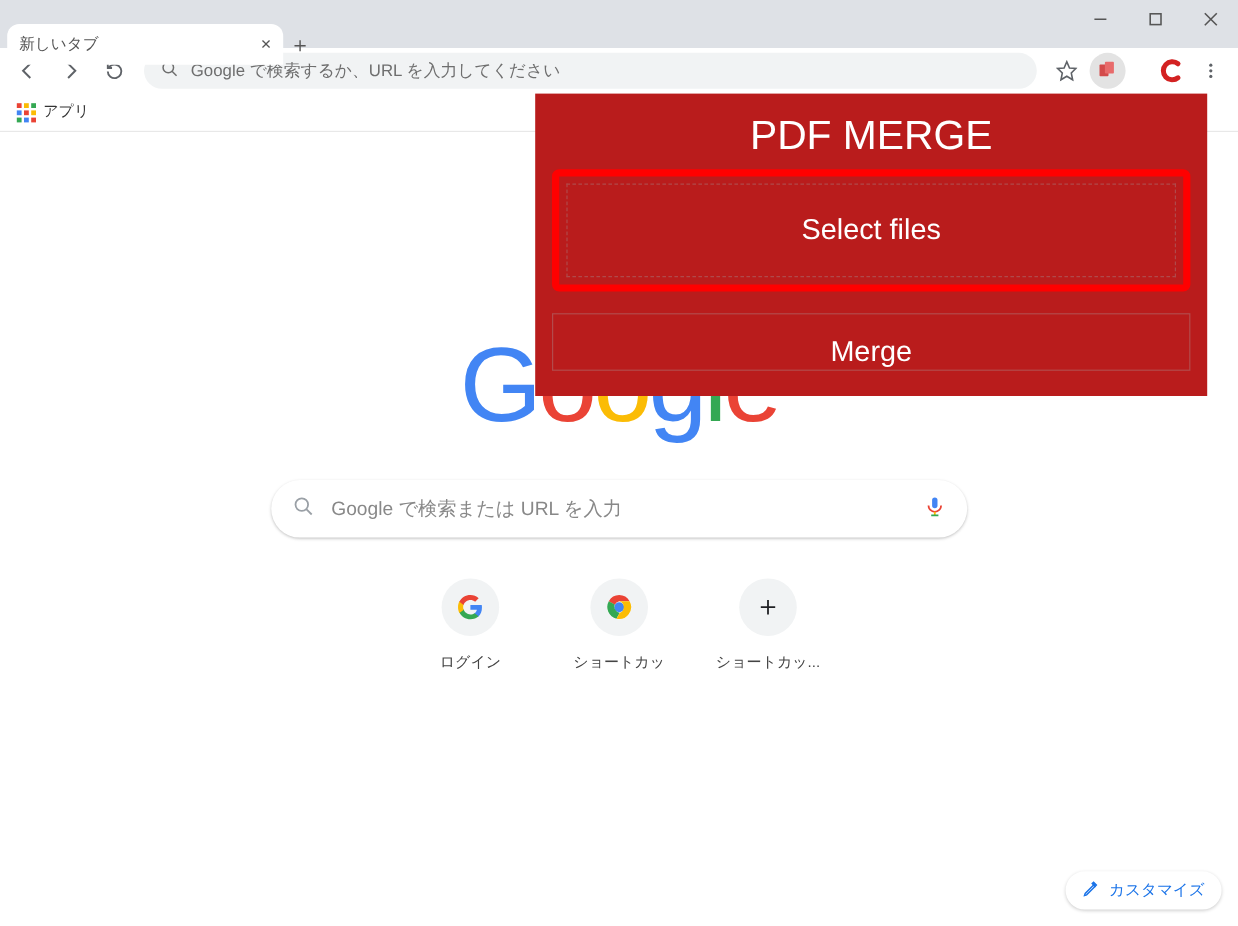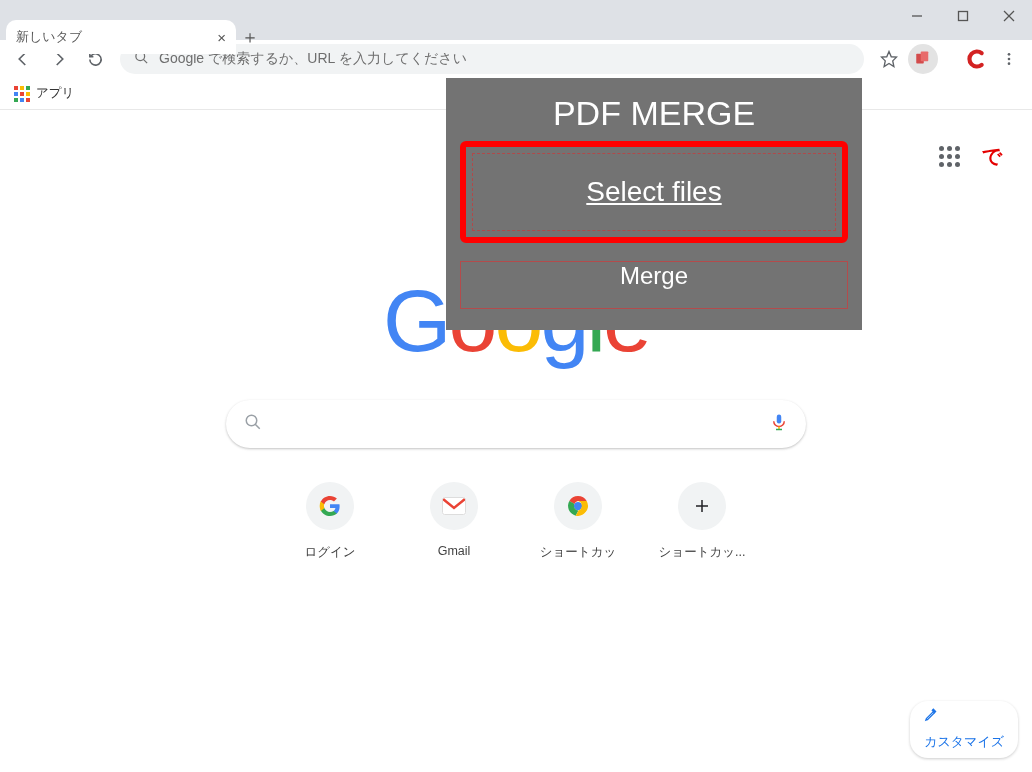--- a/index.html
+++ b/index.html
@@ -159,65 +159,63 @@
     width: 48px; height: 48px; border-radius:50%;
     background:#f1f3f4;
     display:flex; align-items:center; justify-content:center;
     margin-bottom: 14px;
   }
   
   .popup {
     position:absolute;
     top: 78px;
     left: 446px;
-    width: 416px;
+    width: 560px;
     height: 252px;
-    background:#737373;
+    background:#b91c1c;
     z-index: 5;
   }
   .popup-title {
     text-align:center;
     color:#fff;
     font-size: 34px;
     font-weight:400;
     padding-top: 16px;
     padding-bottom: 4px;
   }
   .popup-inner { padding: 4px 14px 14px; display:flex; flex-direction:column; gap:18px;}
   .select-area {
     border: 6px solid #ff0000;
     border-radius: 6px;
     padding: 6px;
   }
   .select-inner {
     height: 78px;
     border: 1px dashed #b0494a;
     display:flex; align-items:center; justify-content:center;
-    color:#fff; font-size: 28px;
+    color:#fff; font-size: 24px;
     cursor:pointer;
-    text-decoration:underline;
   }
   .merge-btn {
     height: 48px;
     border:1px solid #b34b4c;
-    display:flex; align-items:flex-start; justify-content:center;
+    display:flex; align-items:flex-end; justify-content:center;
     color:#fff; font-size:24px;
     cursor:pointer;
   }
   
   .customize {
     position:absolute; bottom: 14px; right: 14px;
     background:#fff;
     border-radius: 18px;
     box-shadow: 0 1px 3px rgba(0,0,0,.2);
     padding: 7px 14px;
-    display:flex; align-items:flex-start; gap:8px;
+    display:flex; align-items:center; gap:8px;
     font-size:13px; color:#1a73e8;
     cursor:pointer;
-    flex-direction:column;
   }
   .pen-icon { display:inline-block; }
 </style>
 </head>
 <body>
 
 <div class="titlebar">
   <div class="tab">
     <span>新しいタブ</span>
     <span class="tab-close">×</span>
@@ -331,20 +329,21 @@
     <span>G</span><span>o</span><span>o</span><span>g</span><span>l</span><span>e</span>
   </div>
 
   <div class="searchbox">
     <span class="srch">
       <svg width="18" height="18" viewBox="0 0 24 24" fill="none" stroke="#9aa0a6" stroke-width="2">
           <circle cx="10" cy="10" r="7"></circle>
           <line x1="21" y1="21" x2="15" y2="15"></line>
         </svg>
     </span>
+    <span>Google で検索または URL を入力</span>
     <span class="mic">
       <svg width="18" height="22" viewBox="0 0 24 24">
           <rect x="9" y="2" width="6" height="12" rx="3" fill="#4285f4"></rect>
           <path d="M5 11a7 7 0 0 0 14 0" fill="none" stroke="#ea4335" stroke-width="2"></path>
           <line x1="12" y1="18" x2="12" y2="22" stroke="#fbbc05" stroke-width="2"></line>
           <line x1="8" y1="22" x2="16" y2="22" stroke="#34a853" stroke-width="2"></line>
         </svg>
     </span>
   </div>
 
@@ -355,30 +354,20 @@
             <path fill="#4285F4" d="M45 24.5c0-1.6-.1-3-.4-4.5H24v8.5h11.8c-.5 2.8-2.1 5.1-4.5 6.7v5.6h7.3C42.9 37 45 31.3 45 24.5z"></path>
             <path fill="#34A853" d="M24 46c6.1 0 11.2-2 14.9-5.5l-7.3-5.6c-2 1.4-4.6 2.2-7.6 2.2-5.8 0-10.8-3.9-12.5-9.2H4v5.8C7.7 41.1 15.3 46 24 46z"></path>
             <path fill="#FBBC05" d="M11.5 27.9c-.5-1.4-.7-2.9-.7-4.4s.3-3 .7-4.4v-5.8H4C2.4 16.5 1.5 20.1 1.5 24s.9 7.5 2.5 10.7l7.5-5.8z"></path>
             <path fill="#EA4335" d="M24 10.8c3.3 0 6.3 1.1 8.6 3.4l6.4-6.4C34.9 4.1 29.8 2 24 2 15.3 2 7.7 6.9 4 14.3l7.5 5.8c1.7-5.3 6.7-9.3 12.5-9.3z"></path>
           </svg>
       </div>
       <span>ログイン</span>
     </div>
     <div class="sc-item">
       <div class="sc-circle">
-        <svg width="24" height="18" viewBox="0 0 24 18">
-            <rect width="24" height="18" rx="2" fill="#fff"></rect>
-            <polyline points="1,2 12,11 23,2" fill="none" stroke="#ea4335" stroke-width="2.5"></polyline>
-            <rect x="0.5" y="0.5" width="23" height="17" rx="2" fill="none" stroke="#ddd"></rect>
-          </svg>
-      </div>
-      <span>Gmail</span>
-    </div>
-    <div class="sc-item">
-      <div class="sc-circle">
         <svg width="22" height="22" viewBox="0 0 48 48">
             <circle cx="24" cy="24" r="22" fill="#fff"></circle>
             <circle cx="24" cy="24" r="9" fill="#4285F4"></circle>
             <path fill="#EA4335" d="M24 2a22 22 0 0 0-19 11l11 6.5A11 11 0 0 1 24 13h19A22 22 0 0 0 24 2z"></path>
             <path fill="#34A853" d="M5 13a22 22 0 0 0 14 32l6-11a11 11 0 0 1-9-15z"></path>
             <path fill="#FBBC05" d="M43 13H24a11 11 0 0 1 1 21l-6 11a22 22 0 0 0 24-32z"></path>
           </svg>
       </div>
       <span>ショートカッ</span>
     </div>

